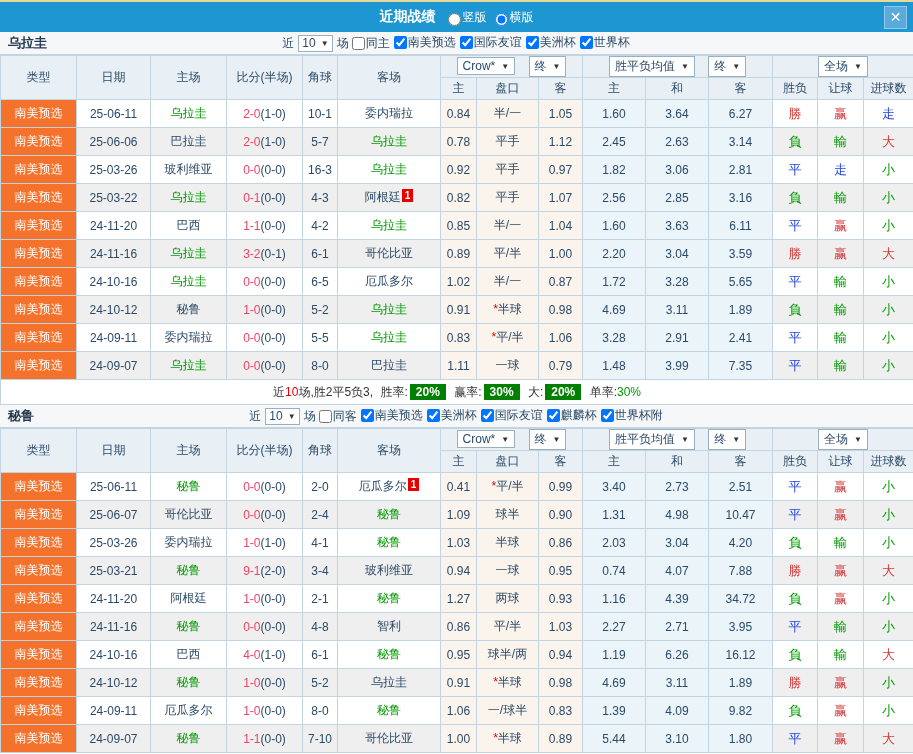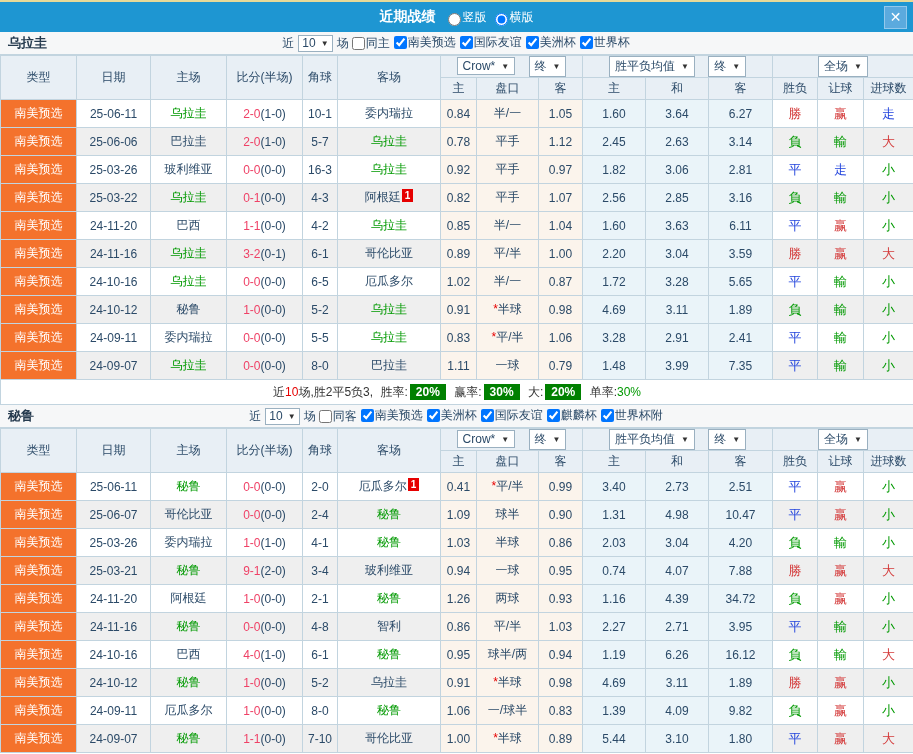--- a/index.html
+++ b/index.html
@@ -511,21 +511,21 @@
             <td class="plain res" style="color: rgb(212, 58, 58);">赢</td>
             <td class="plain res" style="color: rgb(212, 58, 58);">大</td>
           </tr>
           <tr>
             <td class="type">南美预选</td>
             <td class="plain">24-11-20</td>
             <td class="plain"><span>阿根廷</span></td>
             <td class="plain"><span class="score-ft">1-0</span><span>(0-0)</span></td>
             <td class="plain">2-1</td>
             <td class="plain"><span class="focus-team">秘鲁</span></td>
-            <td class="cream">1.26</td>
+            <td class="cream">1.27</td>
             <td class="cream"><span>两球</span></td>
             <td class="cream">0.93</td>
             <td class="lblue">1.16</td>
             <td class="lblue">4.39</td>
             <td class="lblue">34.72</td>
             <td class="plain res" style="color: rgb(0, 153, 0);">負</td>
             <td class="plain res" style="color: rgb(212, 58, 58);">赢</td>
             <td class="plain res" style="color: rgb(0, 153, 0);">小</td>
           </tr>
           <tr class="alt">

